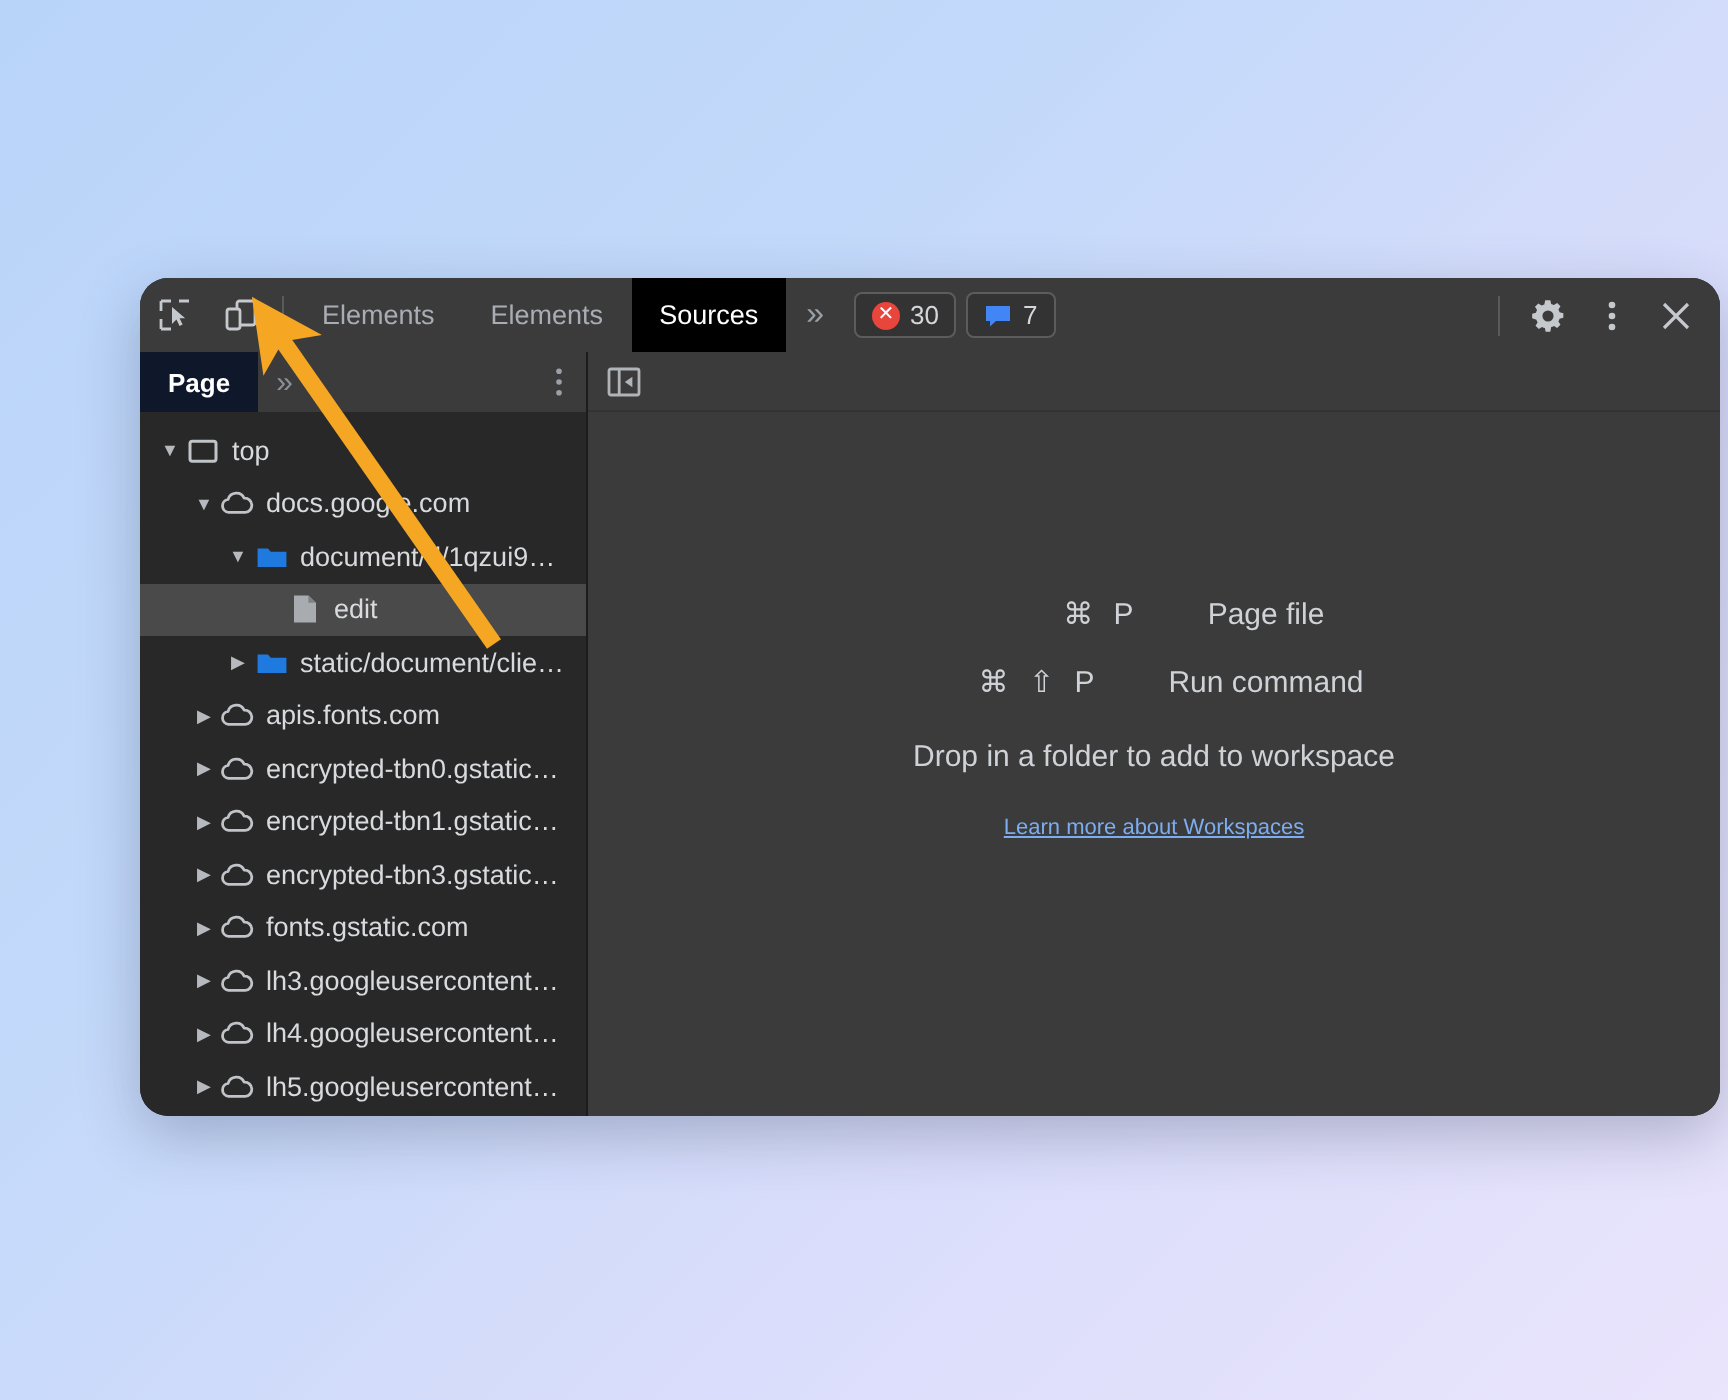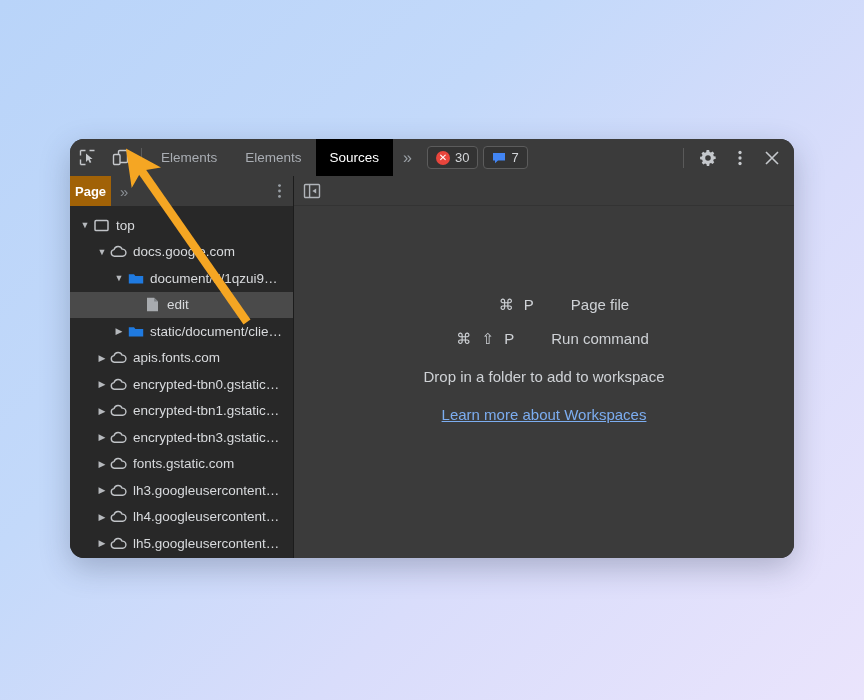--- a/index.html
+++ b/index.html
@@ -12,21 +12,21 @@
     background: linear-gradient(135deg, #b9d4f9 0%, #c3d9fa 35%, #d9ddfb 65%, #eae4fc 100%);
     border-radius: 26px;
     position: relative;
   }
 
   
   #devtools-window {
     position: absolute;
     left: 70px;
     top: 139px;
-    width: 724px;
+    width: 790px;
     height: 419px;
     background: #282828;
     border-radius: 14px;
     overflow: hidden;
     box-shadow: 0 10px 30px rgba(40,50,80,0.28);
     display: flex;
     flex-direction: column;
   }
 
   
@@ -127,22 +127,22 @@
   }
   #nav-toolbar {
     height: 30px;
     background: #3b3b3b;
     display: flex;
     align-items: stretch;
     flex: 0 0 auto;
   }
   #nav-tab-page {
     display: flex; align-items: center;
-    padding: 0 5px;
-    background: #a16207;
+    padding: 0 14px;
+    background: #0f172a;
     color: #ffffff;
     font-size: 13px;
     font-weight: bold;
     cursor: pointer;
   }
   #nav-overflow {
     display: flex; align-items: center;
     padding: 0 9px;
     color: #8b9096;
     font-size: 15px;
@@ -225,21 +225,21 @@
     white-space: nowrap;
   }
   .action { white-space: nowrap; }
   #drop-hint {
     font-size: 15px;
     color: #cfd2d6;
     margin-top: 4px;
     margin-bottom: 21px;
   }
   #workspaces-link {
-    font-size: 15px;
+    font-size: 11px;
     color: #7cadf0;
     text-decoration: underline;
     cursor: pointer;
   }
 
   
   #annotation-arrow {
     position: absolute;
     left: 0; top: 0;
     width: 864px; height: 700px;

